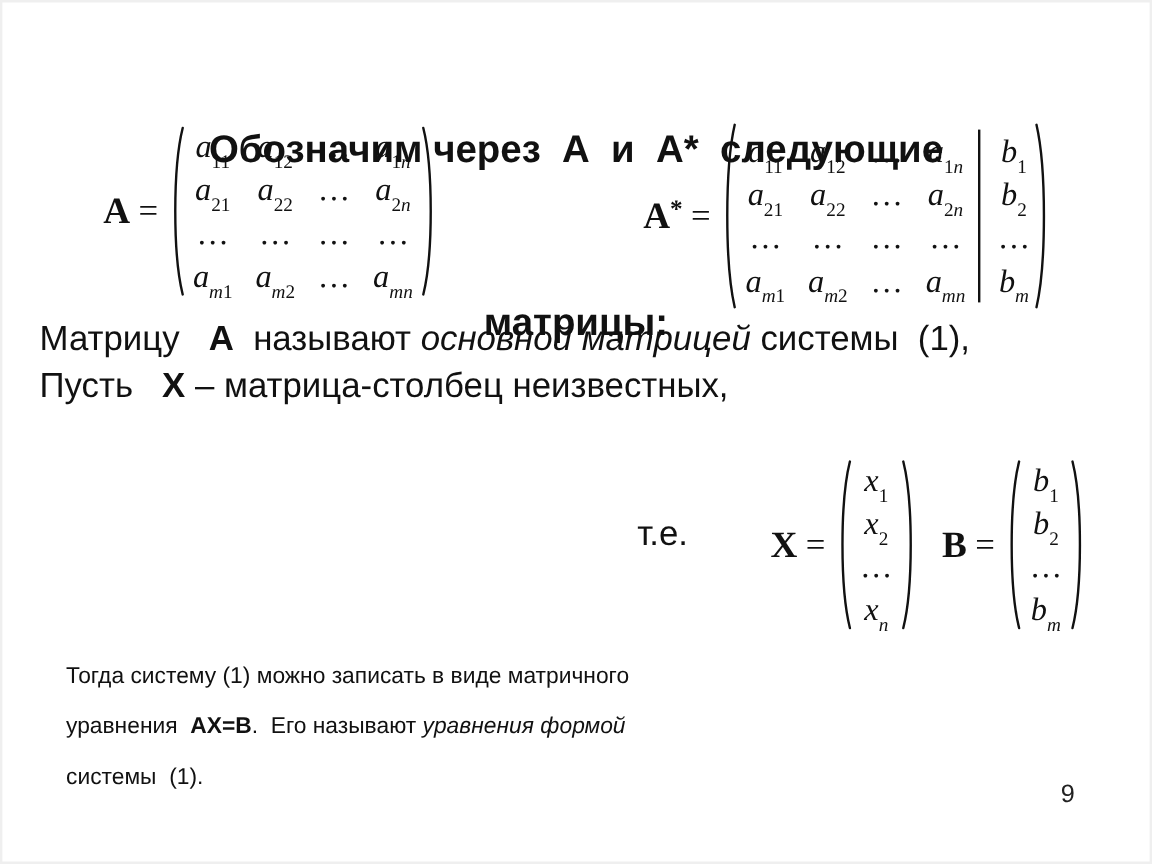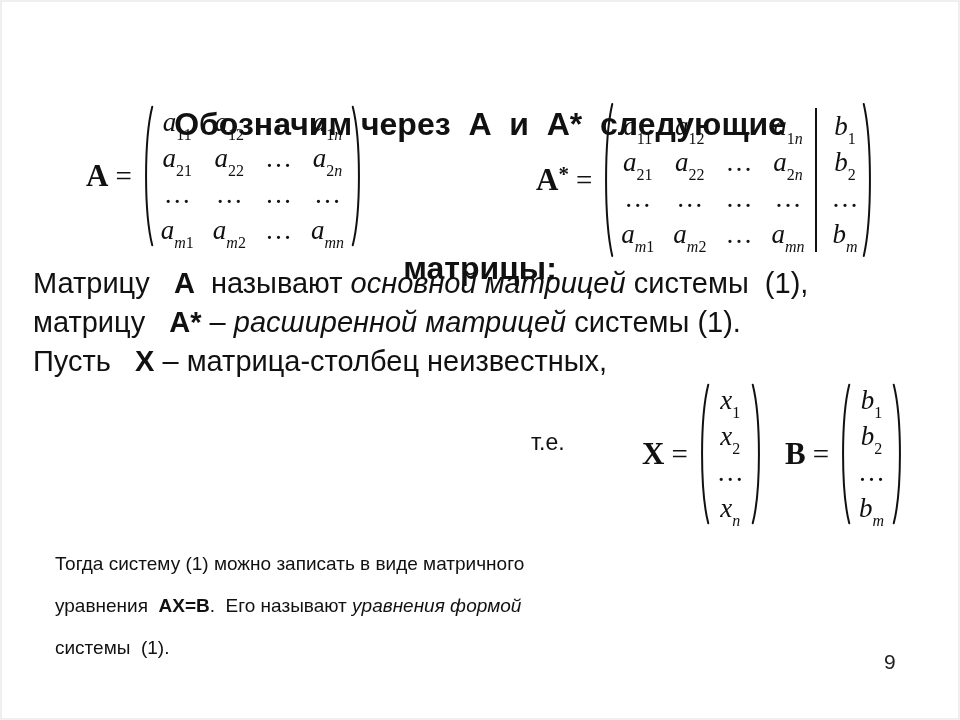--- a/index.html
+++ b/index.html
@@ -6,21 +6,21 @@
   .slide{position:relative;width:960px;height:720px;background:#ffffff;overflow:hidden;
          font-family:"Liberation Sans",sans-serif;color:#111;
          box-shadow:inset 0 0 0 2px #efefef;}
   .title{position:absolute;left:0;right:0;top:4px;text-align:center;
          font-weight:bold;font-size:32px;line-height:48px;white-space:pre-wrap;}
   .bodytext{position:absolute;left:33px;top:264px;font-size:29px;line-height:39px;}
   .bodytext .line,.bottomtext .line{white-space:pre-wrap;}
   .bottomtext{position:absolute;left:55px;top:543px;font-size:19px;line-height:42px;}
   .b{font-weight:bold;}
   .i{font-style:italic;}
-  .ie{position:absolute;left:531px;top:429px;font-size:23px;}
+  .ie{position:absolute;left:531px;top:429px;font-size:29px;}
   .pagenum{position:absolute;left:884px;top:650px;font-size:21px;color:#222;}
   
   .matrix{position:absolute;display:flex;align-items:center;
           font-family:"Liberation Serif","DejaVu Serif",serif;}
   .mlabel{font-weight:bold;font-size:31px;white-space:nowrap;}
   .msup{font-size:21px;vertical-align:9px;font-weight:bold;}
   .meq{font-size:29px;font-weight:normal;padding:0 9px 0 7px;}
   .paren{width:15px;align-self:stretch;margin:2px 0;}
   .mgrid{display:grid;column-gap:19px;grid-auto-rows:36px;align-items:center;
          justify-items:center;padding:0 5px;font-size:27px;line-height:1;}
@@ -103,21 +103,20 @@
         <span class="mcell">…</span>
         <span class="mcell"><i>b</i><sub class="msub"><i>m</i></sub></span>
       </div>
     <svg class="paren" viewBox="0 0 20 100" preserveAspectRatio="none">
         <path d="M5,2.5 C16,25 16,75 5,97.5" fill="none" stroke="#111" stroke-width="2" vector-effect="non-scaling-stroke" stroke-linecap="round"></path>
       </svg>
   </div>
 
   <div class="bodytext">
     <div class="line"><span>Матрицу   </span><span class="b">А</span><span>  называют </span><span class="i">основной матрицей</span><span> системы  (1),</span></div>
-    <div class="line"><span>матрицу   </span><span class="b">А*</span><span> – </span><span class="i">расширенной матрицей</span><span> системы (1).</span></div>
     <div class="line"><span>Пусть   </span><span class="b">Х</span><span> – матрица-столбец неизвестных,</span></div>
   </div>
 
   <div class="ie">т.е.</div>
 
   <div class="matrix" id="vecX">
     <span class="mlabel"><span>X</span><sup class="msup"></sup></span>
     <span class="meq">=</span>
     <svg class="paren" viewBox="0 0 20 100" preserveAspectRatio="none">
         <path d="M15,2.5 C4,25 4,75 15,97.5" fill="none" stroke="#111" stroke-width="2" vector-effect="non-scaling-stroke" stroke-linecap="round"></path>

